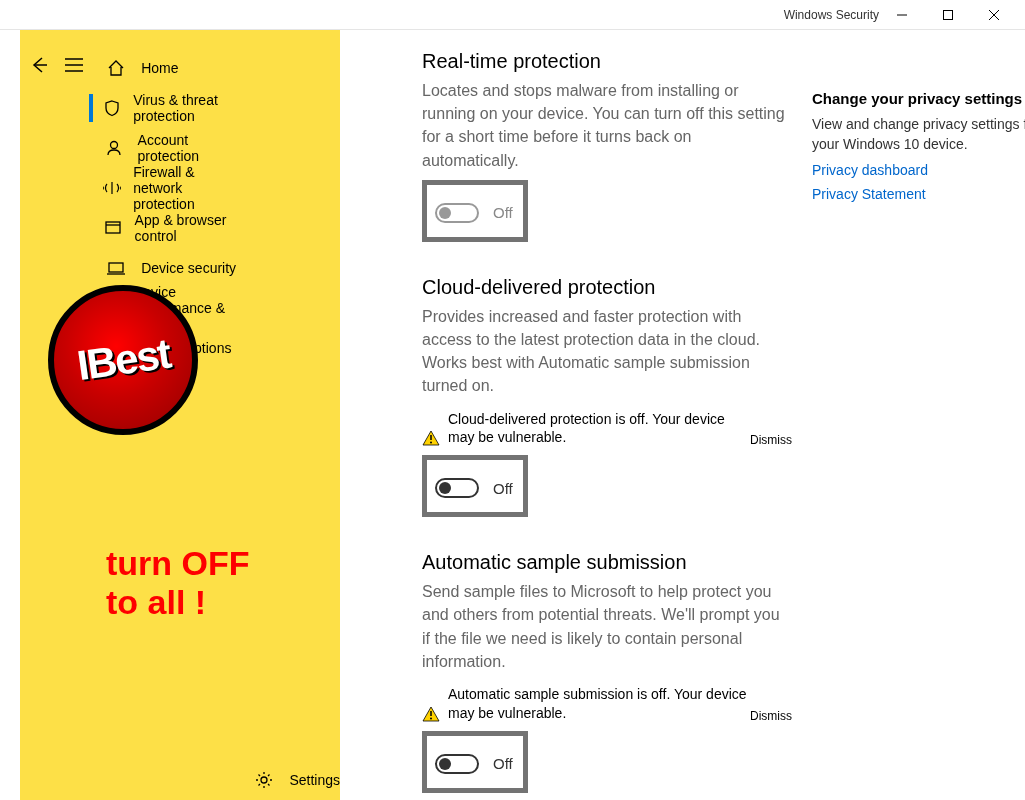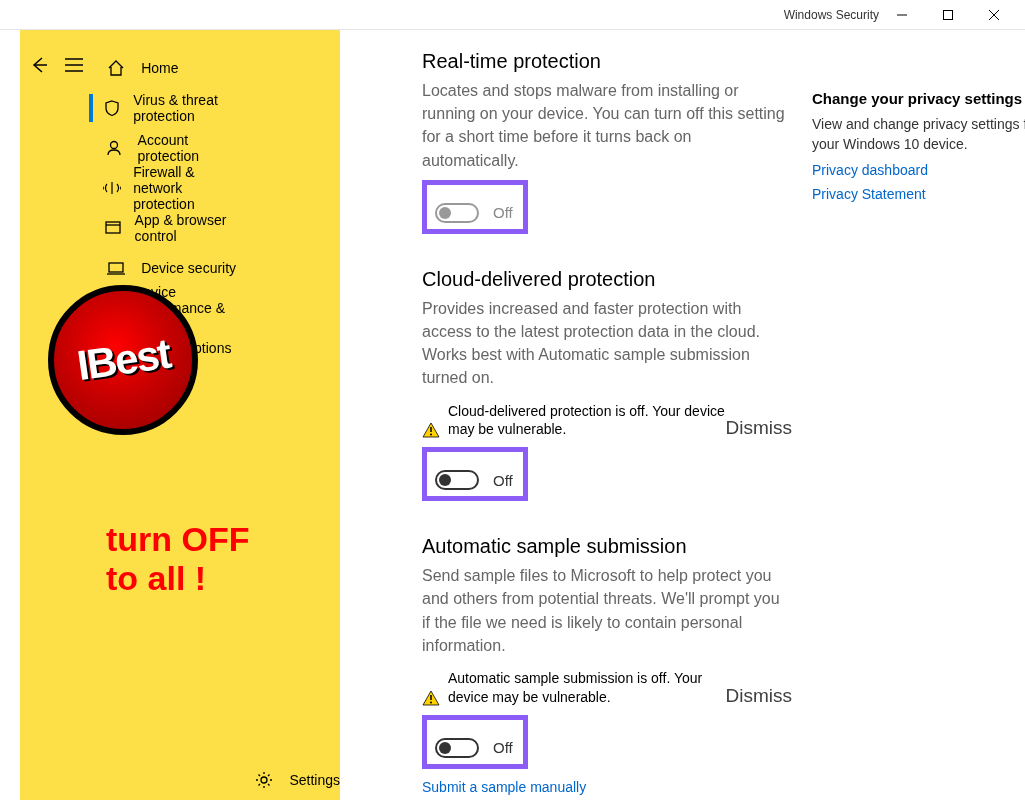--- a/index.html
+++ b/index.html
@@ -20,46 +20,46 @@
 .nav-item.selected::before { content: ""; position: absolute; left: 0; top: 6px; bottom: 6px; width: 4px; background: #0078d7; }
 .nav-item .ico { width: 26px; display: flex; align-items: center; justify-content: center; }
 .nav-item .lbl { margin-left: 12px; }
 .sidebar-bottom { margin-top: auto; }
 
 
 .logo-overlay { position: absolute; left: 28px; top: 255px; width: 190px; height: 170px; }
 .logo-circle { width: 150px; height: 150px; border-radius: 50%; background: radial-gradient(circle at 45% 40%, #ff0000 0%, #c80000 45%, #920000 100%); border: 6px solid #000; position: relative; display:flex; align-items:center; justify-content:center; }
 .logo-circle span { color:#fff; font-weight:900; font-size:42px; font-family: Tahoma, sans-serif; text-shadow:2px 2px #000; transform: rotate(-8deg); letter-spacing:-2px; }
 
-.annot-text { position: absolute; left: 86px; top: 490px; font-family: Tahoma, "Segoe UI", sans-serif; font-size: 34px; font-weight: 900; color: #fe0000; line-height: 1.15; }
+.annot-text { position: absolute; left: 86px; top: 514px; font-family: Tahoma, "Segoe UI", sans-serif; font-size: 34px; font-weight: 900; color: #fe0000; line-height: 1.15; }
 
 
 .main { flex: 1; padding: 20px 30px 0 46px; display: flex; }
 .content { width: 370px; margin-left: 36px; }
 .aside { width: 230px; margin-left: 20px; padding-top: 40px; }
 
 .section { margin-bottom: 34px; }
 .section h2 { font-weight: 400; font-size: 20px; color: #000; margin-bottom: 6px; }
 .section .desc { font-size: 16px; color: #666; line-height: 1.45; }
 
 .warn-row { display: flex; align-items: flex-end; margin-top: 12px; font-size: 14px; }
 .warn-ico { width: 18px; height: 18px; margin-right: 8px; flex-shrink: 0; }
 .warn-txt { color: #000; line-height: 1.35; }
-.dismiss { color: #404040; margin-left: auto; cursor: pointer; font-size: 19px; }
+.dismiss { color: #000000; margin-left: auto; cursor: pointer; font-size: 12px; }
 
 
 .toggle-row { display: flex; align-items: center; margin-top: 12px; }
 .toggle { width: 44px; height: 20px; border-radius: 10px; border: 2px solid #333; background: #fff; position: relative; cursor: pointer; }
 .toggle .knob { width: 12px; height: 12px; border-radius: 50%; background: #333; position: absolute; top: 2px; left: 2px; }
 .toggle-lbl { margin-left: 14px; font-size: 15px; color: #333; }
 .toggle-row.disabled .toggle { border-color: #999; }
 .toggle-row.disabled .toggle .knob { background: #999; }
 .toggle-row.disabled .toggle-lbl { color: #888; }
 
-.redbox { border: 5px solid #8b5cf6; padding: 6px 10px 6px 8px; display: inline-flex; align-items: center; margin-top: 8px; }
+.redbox { border: 5px solid #737373; padding: 6px 10px 14px 8px; display: inline-flex; align-items: center; margin-top: 8px; }
 
 .link { color: #0066cc; font-size: 14px; cursor: pointer; display: block; margin-top: 10px; }
 
 .aside h3 { font-weight: 600; font-size: 15px; margin-bottom: 8px; }
 .aside .desc { font-size: 14px; color: #333; line-height: 1.4; margin-bottom: 0; }
 .aside .link { margin-top: 8px; }
 
 svg { display: block; }
 </style>
 </head>

